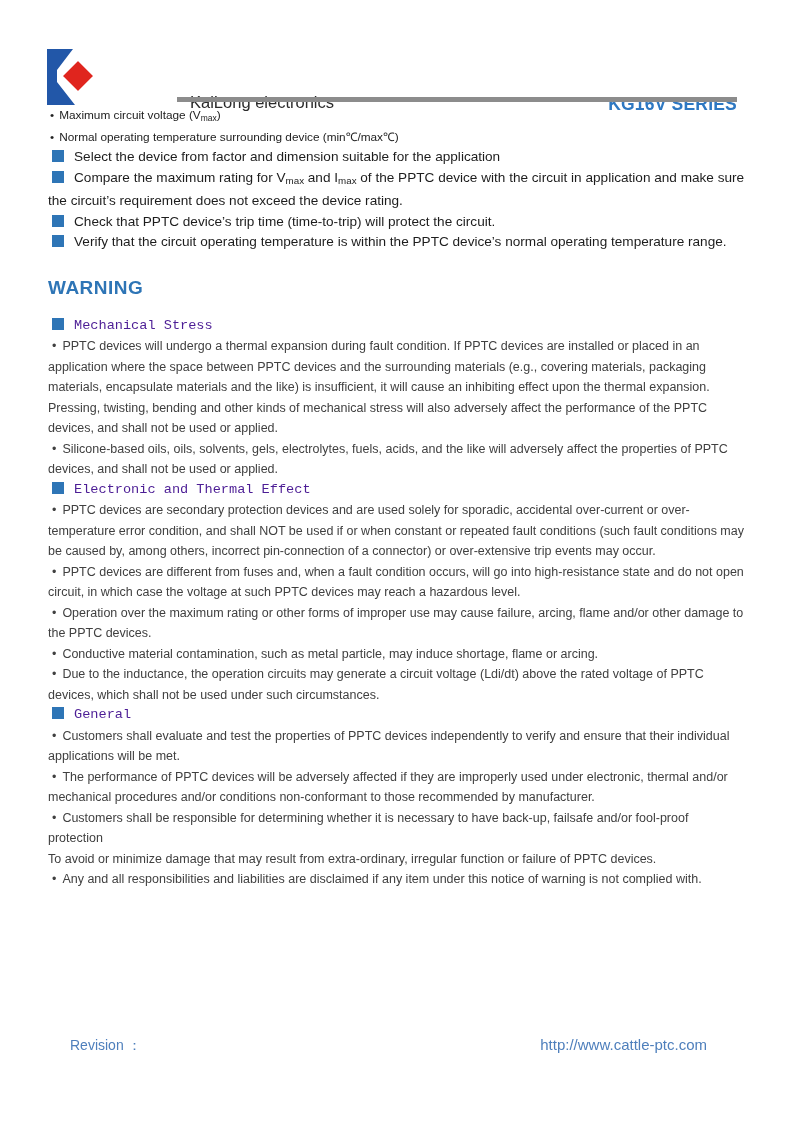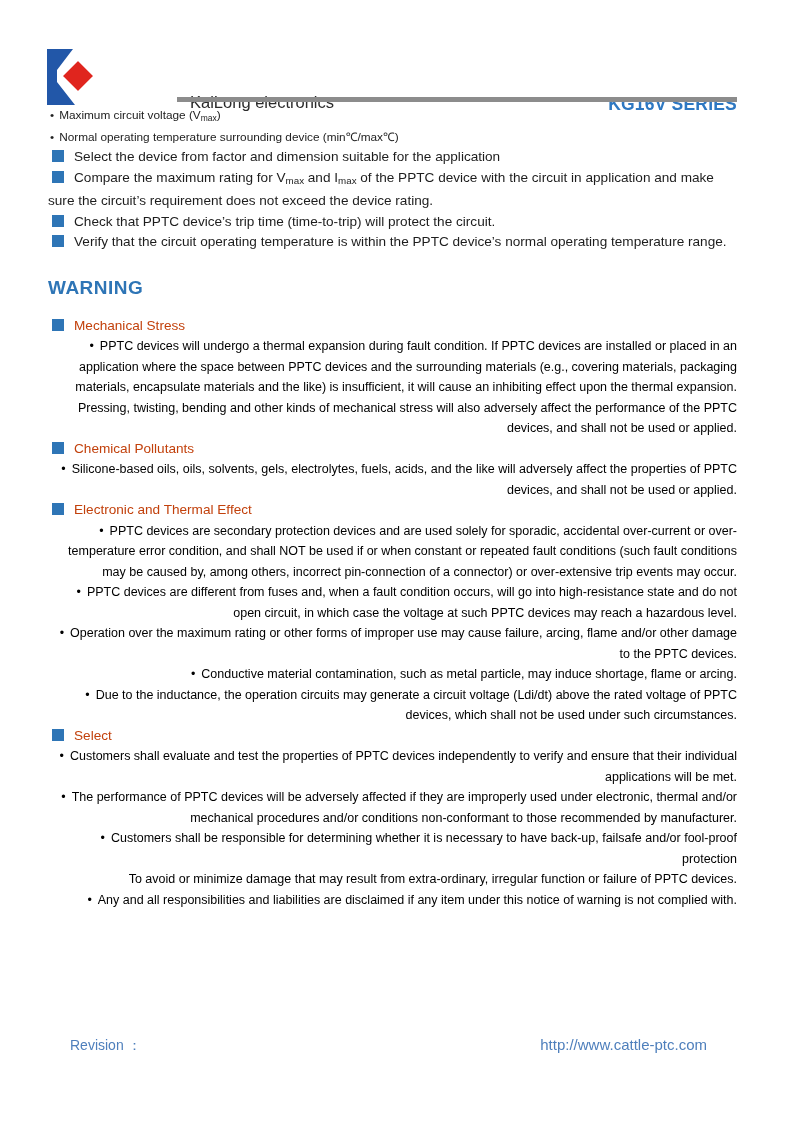--- a/index.html
+++ b/index.html
@@ -30,31 +30,31 @@
     font-size:17.5px; font-weight:bold; color:#2e78c2;
     letter-spacing:0.2px; white-space:nowrap;margin-top:22px;
   }
   .hdr-bar {
     position:absolute; left:177px; right:56px; top:97px; height:5px;
     background:#8c8c8c;
   }
 
   
   .content {
-    position:absolute; left:0; right:8px; top:103px;
+    position:absolute; left:0; right:0; top:103px;
     padding:0 48px;
   }
   .content p { margin:0; }
 
   p.dot-sm { font-size:11.8px; line-height:19px; color:#222; }
   p.dot-sm:first-child { margin-top:3px; }
 
   p.sq { font-size:13.6px; line-height:20.6px; color:#1d1d1d; }
-  p.sq-head { font-size:13.6px; line-height:20.5px; color:#c2410c; }
-  p.dot { font-size:12.5px; line-height:20.5px; color:#000000;text-align:right; }
+  p.sq-head { font-size:13.6px; line-height:20.5px; color:#4c1d95;font-family:Liberation Mono, monospace; }
+  p.dot { font-size:12.5px; line-height:20.5px; color:#404040; }
 
   p.h1 {
     font-size:19px; font-weight:bold; color:#2e75b6;
     letter-spacing:0.5px;
     margin-top:24px !important; margin-bottom:17px !important;
     line-height:22px;
   }
 
   .sqm {
     display:inline-block; width:12px; height:12px;
@@ -92,29 +92,28 @@
 <main class="content">
     <p class="dot-sm"><span class="dm">•</span><span>Maximum circuit voltage (V</span><span class="sub">max</span><span>)</span></p>
     <p class="dot-sm"><span class="dm">•</span><span>Normal operating temperature surrounding device (min℃/max℃)</span></p>
     <p class="sq"><span class="sqm"></span><span>Select the device from factor and dimension suitable for the application</span></p>
     <p class="sq"><span class="sqm"></span><span>Compare the maximum rating for V</span><span class="sub">max</span><span> and I</span><span class="sub">max</span><span> of the PPTC device with the circuit in application and make sure the circuit’s requirement does not exceed the device rating.</span></p>
     <p class="sq"><span class="sqm"></span><span>Check that PPTC device’s trip time (time-to-trip) will protect the circuit.</span></p>
     <p class="sq"><span class="sqm"></span><span>Verify that the circuit operating temperature is within the PPTC device’s normal operating temperature range.</span></p>
     <p class="h1"><span>WARNING</span></p>
     <p class="sq-head"><span class="sqm"></span><span>Mechanical Stress</span></p>
     <p class="dot"><span class="dm">•</span><span>PPTC devices will undergo a thermal expansion during fault condition. If PPTC devices are installed or placed in an application where the space between PPTC devices and the surrounding materials (e.g., covering materials, packaging materials, encapsulate materials and the like) is insufficient, it will cause an inhibiting effect upon the thermal expansion. Pressing, twisting, bending and other kinds of mechanical stress will also adversely affect the performance of the PPTC devices, and shall not be used or applied.</span></p>
-    <p class="sq-head"><span class="sqm"></span><span>Chemical Pollutants</span></p>
     <p class="dot"><span class="dm">•</span><span>Silicone-based oils, oils, solvents, gels, electrolytes, fuels, acids, and the like will adversely affect the properties of PPTC devices, and shall not be used or applied.</span></p>
     <p class="sq-head"><span class="sqm"></span><span>Electronic and Thermal Effect</span></p>
     <p class="dot"><span class="dm">•</span><span>PPTC devices are secondary protection devices and are used solely for sporadic, accidental over-current or over-temperature error condition, and shall NOT be used if or when constant or repeated fault conditions (such fault conditions may be caused by, among others, incorrect pin-connection of a connector) or over-extensive trip events may occur.</span></p>
     <p class="dot"><span class="dm">•</span><span>PPTC devices are different from fuses and, when a fault condition occurs, will go into high-resistance state and do not open circuit, in which case the voltage at such PPTC devices may reach a hazardous level.</span></p>
     <p class="dot"><span class="dm">•</span><span>Operation over the maximum rating or other forms of improper use may cause failure, arcing, flame and/or other damage to the PPTC devices.</span></p>
     <p class="dot"><span class="dm">•</span><span>Conductive material contamination, such as metal particle, may induce shortage, flame or arcing.</span></p>
     <p class="dot"><span class="dm">•</span><span>Due to the inductance, the operation circuits may generate a circuit voltage (Ldi/dt) above the rated voltage of PPTC devices, which shall not be used under such circumstances.</span></p>
-    <p class="sq-head"><span class="sqm"></span><span>Select</span></p>
+    <p class="sq-head"><span class="sqm"></span><span>General</span></p>
     <p class="dot"><span class="dm">•</span><span>Customers shall evaluate and test the properties of PPTC devices independently to verify and ensure that their individual applications will be met.</span></p>
     <p class="dot"><span class="dm">•</span><span>The performance of PPTC devices will be adversely affected if they are improperly used under electronic, thermal and/or mechanical procedures and/or conditions non-conformant to those recommended by manufacturer.</span></p>
     <p class="dot"><span class="dm">•</span><span>Customers shall be responsible for determining whether it is necessary to have back-up, failsafe and/or fool-proof protection</span><br><span>To avoid or minimize damage that may result from extra-ordinary, irregular function or failure of PPTC devices.</span></p>
     <p class="dot"><span class="dm">•</span><span>Any and all responsibilities and liabilities are disclaimed if any item under this notice of warning is not complied with.</span></p>
   </main>
 
 <div class="footer">
   <span class="rev">Revision ：</span>
   <a class="url" href="#">http://www.cattle-ptc.com</a>
 </div>

